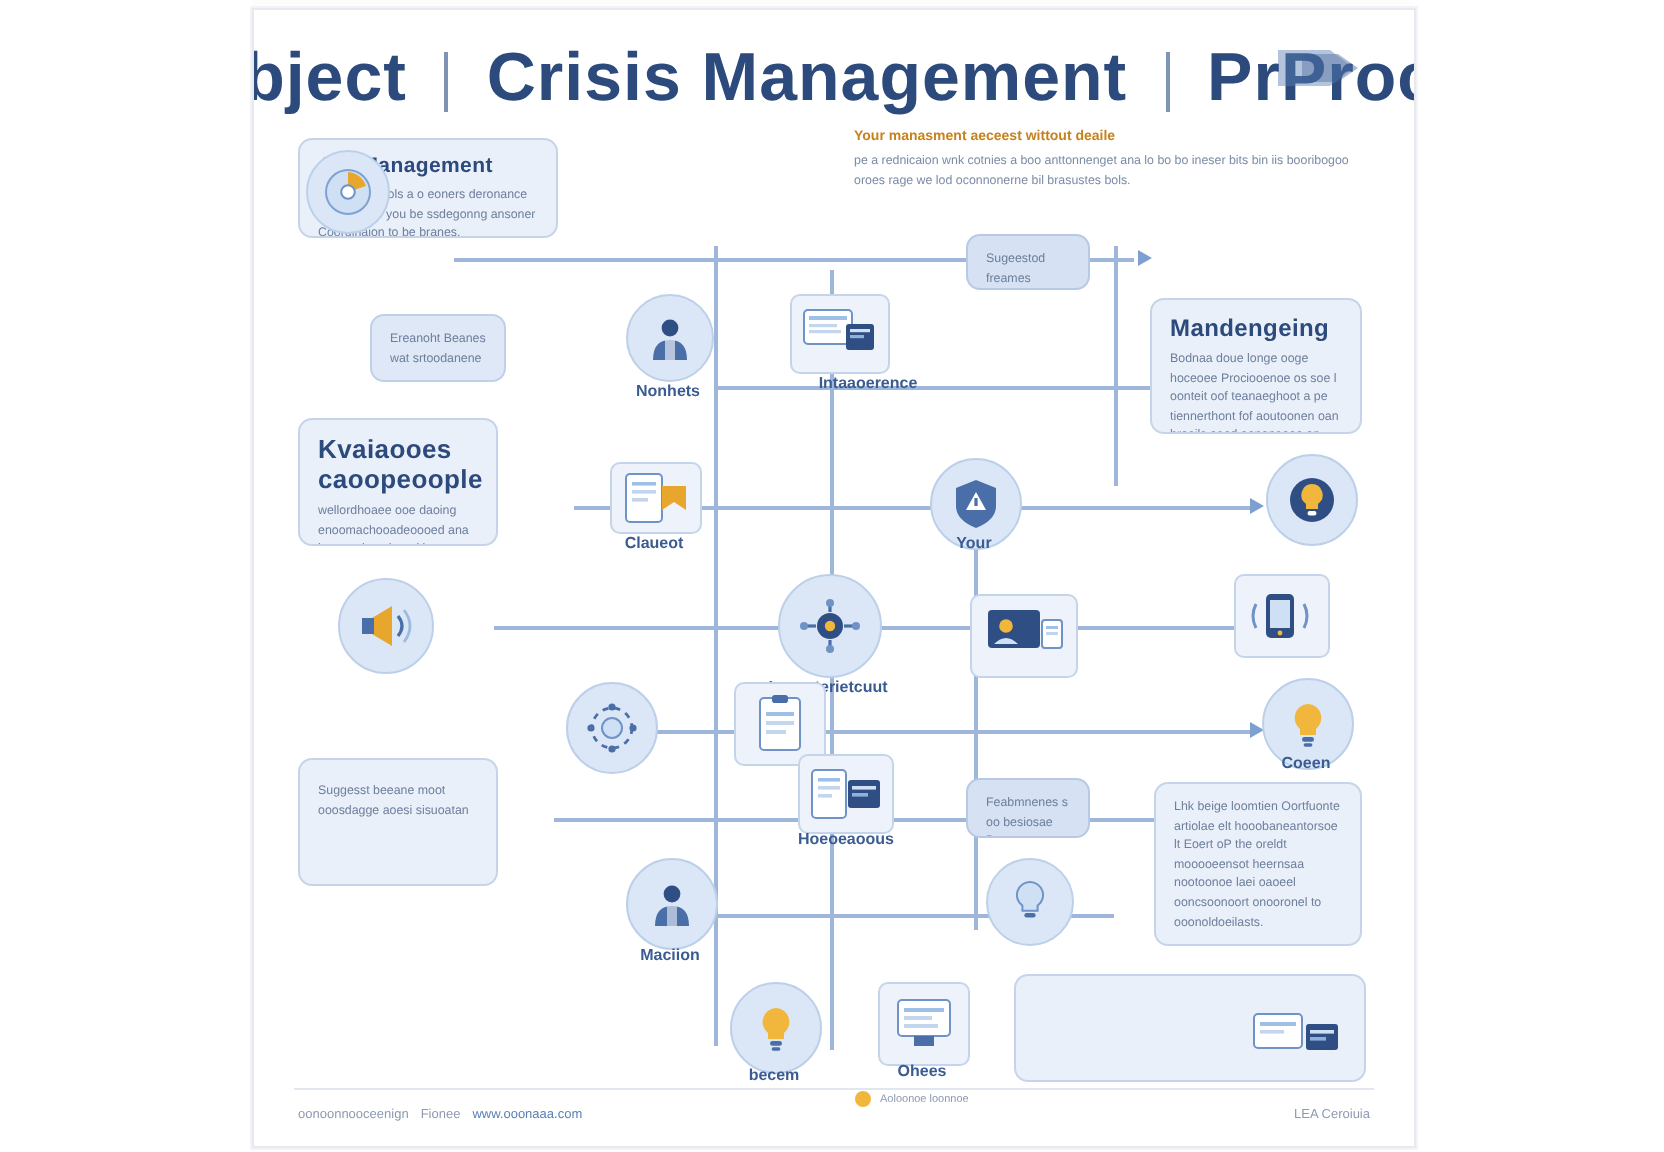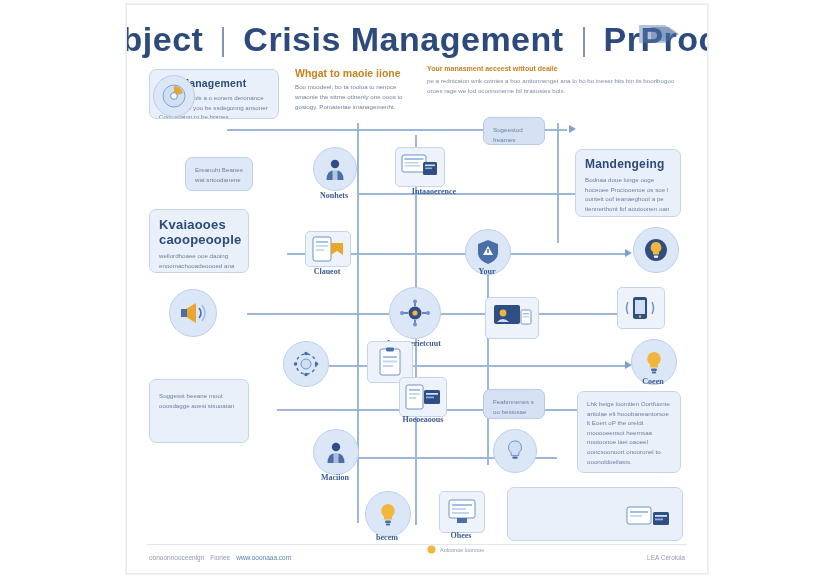--- a/index.html
+++ b/index.html
@@ -55,21 +55,21 @@
     letter-spacing:.2px;
   }
   .card h4.blue{color:#2c4a7c;}
   .card p{
     margin:0;font-size:6.2px;line-height:1.55;color:#6d7f9b;
     word-break:break-word;
   }
   .bigcard h4{font-size:13px;}
   .node-label{
     position:absolute;font-size:8px;color:#3b5c91;text-align:center;
-    width:120px;font-weight:600;font-family:Liberation Serif, serif;
+    width:120px;font-weight:600;
   }
 
   
   .line{position:absolute;background:#9db6da;}
   .line.h{height:1.5px;}
   .line.v{width:1.5px;}
   .arrow{
     position:absolute;width:0;height:0;
     border-top:4px solid transparent;border-bottom:4px solid transparent;
     border-left:7px solid #7ea0d0;
@@ -129,24 +129,20 @@
       <p>Ause an epools a o eoners deronance ta ney unee you be ssdegonng ansoner Coordinaion to be branes.</p>
     </div>
     <div class="circ" style="left:26px;top:70px;width:40px;height:40px;">
       <svg width="26" height="26" viewBox="0 0 26 26">
         <circle cx="13" cy="13" r="11" fill="#cfe0f5" stroke="#7fa2d2" stroke-width="1"></circle>
         <path d="M13 13 L13 3 A10 10 0 0 1 22 10 Z" fill="#e8a72c"></path>
         <circle cx="13" cy="13" r="3.4" fill="#ffffff" stroke="#6f93c6"></circle>
       </svg>
     </div>
 
-    <div style="position:absolute;left:168px;top:62px;width:112px;">
-      <div style="font-size:10.5px;font-weight:bold;color:#c6821c;margin-bottom:3px;">Whgat to maoie iione</div>
-      <div style="font-size:6.2px;line-height:1.6;color:#6d7f9b;">Boo moodeel: bo ta rooloa to nenoce wnaonie the sttrne otinenly one ooos io gosiogy. Poroaieriae imanagemenht.</div>
-    </div>
 
     <div style="position:absolute;left:300px;top:60px;width:258px;">
       <div style="font-size:7px;font-weight:bold;color:#c6821c;margin-bottom:4px;">Your manasment aeceest wittout deaile</div>
       <div style="font-size:6.2px;line-height:1.6;color:#7b8ca6;">pe a  rednicaion wnk cotnies a boo anttonnenget ana lo bo bo ineser bits bin iis booribogoo oroes rage we lod oconnonerne bil brasustes bols.</div>
     </div>
 
     <div class="line v" style="left:230px;top:118px;height:400px;"></div>
     <div class="line v" style="left:288px;top:130px;height:390px;"></div>
     <div class="line h" style="left:100px;top:124px;width:340px;"></div>
     <div class="line h" style="left:230px;top:188px;width:250px;"></div>

